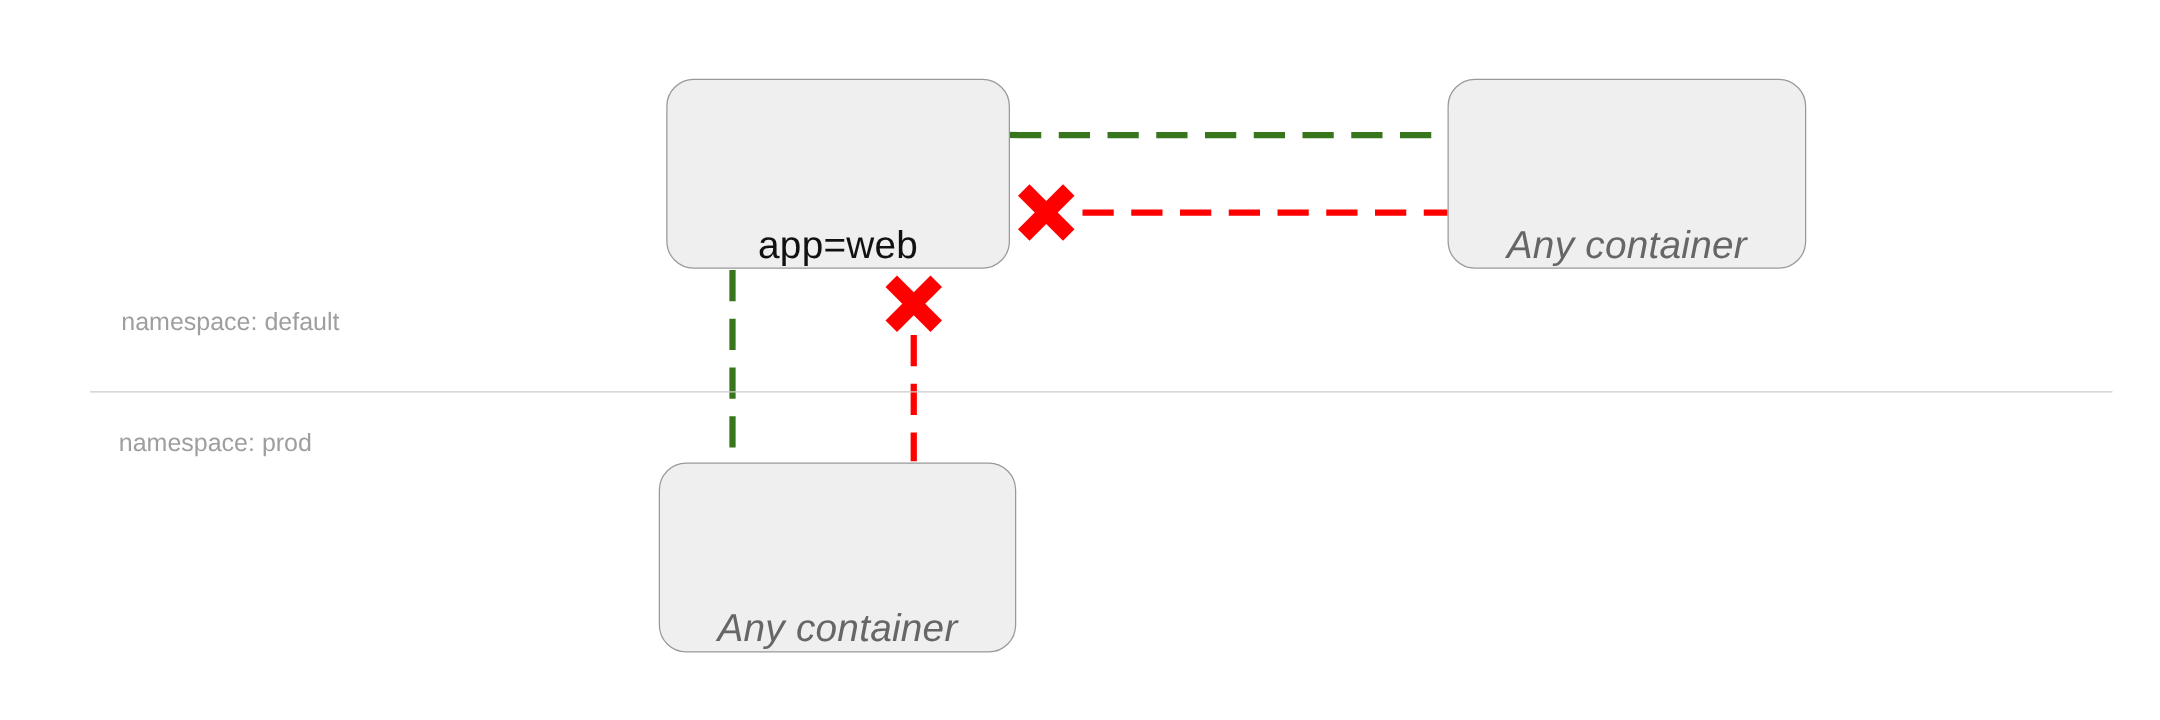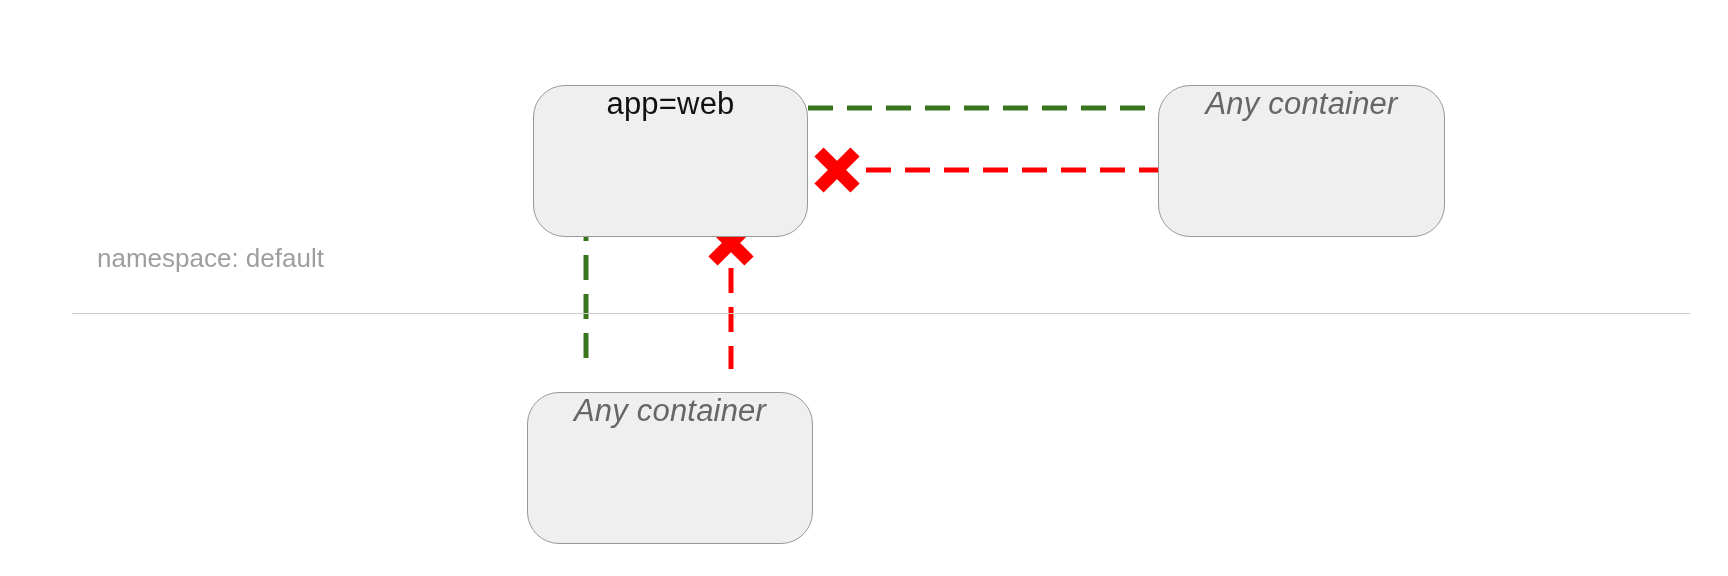--- a/index.html
+++ b/index.html
@@ -32,37 +32,36 @@
   .edge-blocked { stroke: var(--blocked, #ff0000); }
   .x-stroke {
     stroke: var(--blocked, #ff0000);
     stroke-width: 13;
     stroke-linecap: butt;
   }
   .node {
     position: absolute;
     background: var(--node-fill, #efefef);
     border: 1px solid var(--node-border, #999999);
-    border-radius: 32px;
+    border-radius: 22px;
     display: flex;
-    align-items: flex-start;
+    align-items: flex-end;
     justify-content: center;
     font-size: 31px;
     letter-spacing: 0.2px;
     box-sizing: border-box;
-    margin-top: 22px;
   }
   .node-primary { color: var(--node-text-primary, #111111); }
   .node-secondary { color: var(--node-text-secondary, #666666); font-style: italic; }
   #node-app-web      { left: 533px;  top: 63px;  width: 275px; height: 152px; }
   #node-any-right    { left: 1158px; top: 63px;  width: 287px; height: 152px; }
   #node-any-bottom   { left: 527px;  top: 370px; width: 286px; height: 152px; }
   .ns-label {
     position: absolute;
-    font-size: 26px;
+    font-size: 20px;
     line-height: 28px;
     color: var(--namespace-label, #9e9e9e);
     white-space: nowrap;
   }
   #ns-default { left: 97px; top: 244px; }
   #ns-prod    { left: 95px; top: 341px; }
   .divider {
     position: absolute;
     left: 72px;
     top: 313px;
@@ -102,16 +101,17 @@
   <div class="node node-secondary" id="node-any-right">
     <span>Any container</span>
   </div>
 
   <div class="node node-secondary" id="node-any-bottom">
     <span>Any container</span>
   </div>
 
   <div class="ns-label" id="ns-default">namespace: default</div>
 
+  <div class="ns-label" id="ns-prod">namespace: prod</div>
 
   <div class="divider"></div>
 
 </div>
 
 </body></html>

